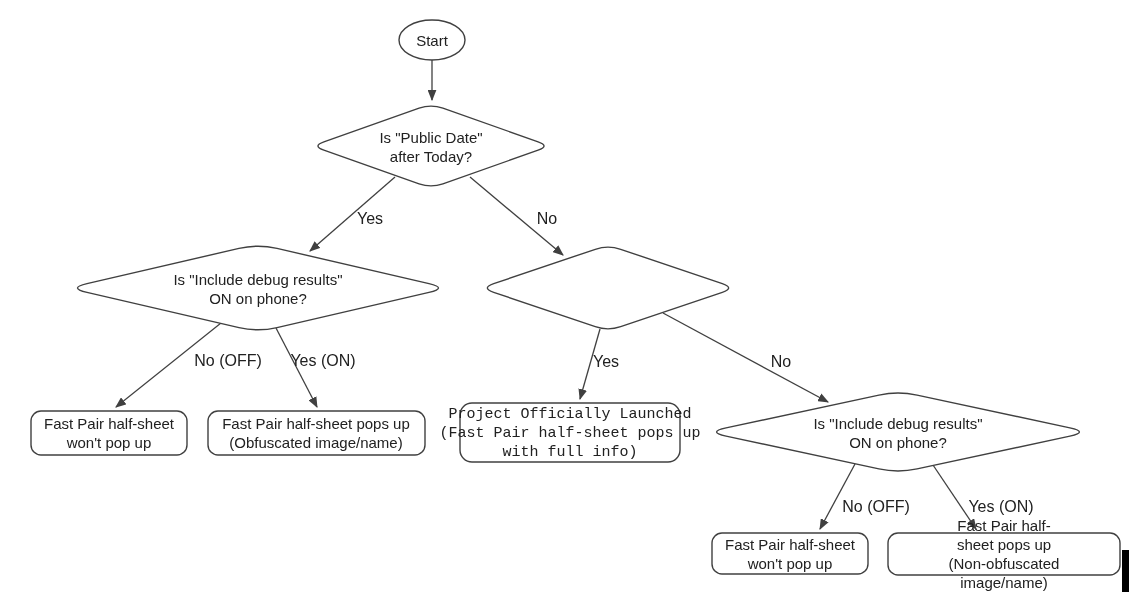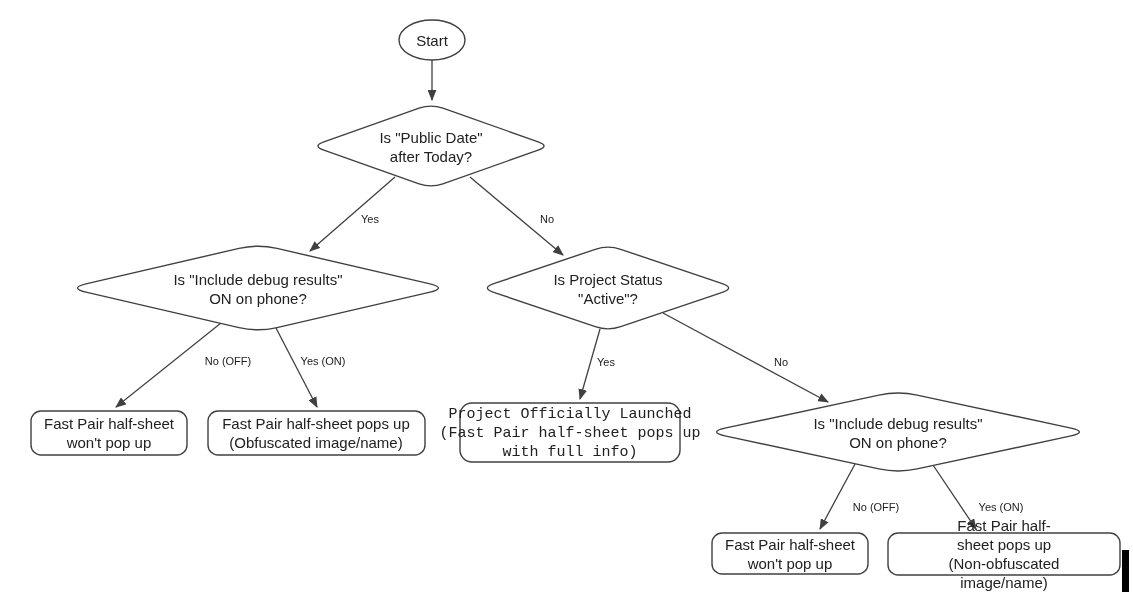--- a/index.html
+++ b/index.html
@@ -44,21 +44,21 @@
     white-space: pre-line;
     font-size: 15px;
     line-height: 19px;
     color: var(--text, #212121);
     pointer-events: none;
   }
   .edge-label {
     position: absolute;
     transform: translate(-50%, -50%);
     white-space: nowrap;
-    font-size: 11px;
+    font-size: 16px;
     line-height: 18px;
     color: var(--text, #212121);
     pointer-events: none;
   }
 </style>
 </head>
 <body>
 
 <div class="canvas">
 
@@ -91,22 +91,20 @@
     <rect class="shape" x="888" y="533" width="232" height="42" rx="10"></rect>
 
     <rect class="caret" x="1122" y="550" width="7" height="42"></rect>
   </svg>
 
   <div class="label" style="left:432px; top:40px;text-align:right;">Start</div>
   <div class="label" style="left:431px; top:147px;">Is "Public Date"
 after Today?</div>
   <div class="label" style="left:258px; top:289px;">Is "Include debug results"
 ON on phone?</div>
-  <div class="label" style="left:608px; top:289px;">Is Project Status
-"Active"?</div>
   <div class="label" style="left:898px; top:433px;">Is "Include debug results"
 ON on phone?</div>
   <div class="label" style="left:109px; top:433px;">Fast Pair half-sheet
 won't pop up</div>
   <div class="label" style="left:316px; top:433px;">Fast Pair half-sheet pops up
 (Obfuscated image/name)</div>
   <div class="label" style="left:570px; top:433px;font-family:Liberation Mono, monospace;">Project Officially Launched
 (Fast Pair half-sheet pops up
 with full info)</div>
   <div class="label" style="left:790px; top:554px;">Fast Pair half-sheet

